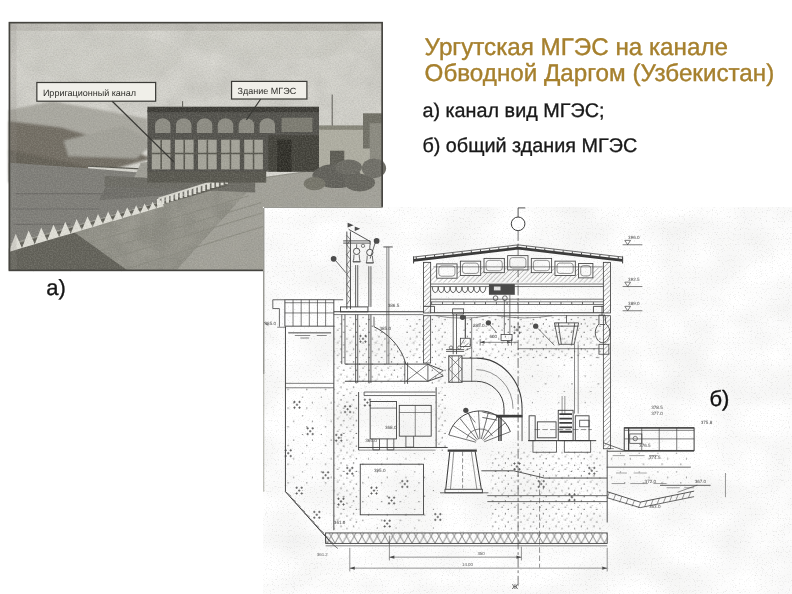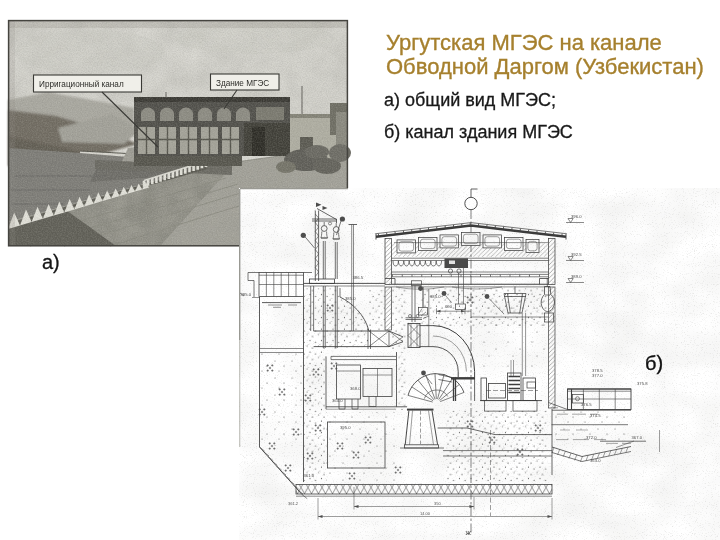--- a/index.html
+++ b/index.html
@@ -510,19 +510,19 @@
 <circle cx="487" cy="296.5" r="2.4" fill="#4a4a4a" stroke="none"></circle>
       <path d="M489,298.5 L504,314" stroke-width="0.6"></path>
 </g>
 
 <rect x="239" y="188" width="481" height="352" filter="url(#smudge)" opacity="0.34"></rect>
 <rect x="239" y="188" width="481" height="352" filter="url(#scan)" opacity="0.62"></rect>
 </svg>
 
 <div class="abs" style="left:386px;top:31.3px;font-size:22px;line-height:23.8px;color:#a6802e;-webkit-text-stroke:0.35px #a6802e">Ургутская МГЭС на канале<br>Обводной Даргом (Узбекистан)</div>
 
-<div class="abs" style="left:384px;top:90.9px;font-size:18px;line-height:18px;color:#191919;-webkit-text-stroke:0.3px #191919">а) общий вид МГЭС;</div>
-
-<div class="abs" style="left:384px;top:123px;font-size:18px;line-height:18px;color:#191919;-webkit-text-stroke:0.3px #191919">б) канал здания МГЭС</div>
+<div class="abs" style="left:384px;top:90.9px;font-size:18px;line-height:18px;color:#191919;-webkit-text-stroke:0.3px #191919">а) канал вид МГЭС;</div>
+
+<div class="abs" style="left:384px;top:123px;font-size:18px;line-height:18px;color:#191919;-webkit-text-stroke:0.3px #191919">б) общий здания МГЭС</div>
 
 <div class="abs" style="left:42px;top:252.4px;font-size:20px;line-height:20px;color:#161616;-webkit-text-stroke:0.3px #161616">а)</div>
 
 <div class="abs" style="left:645px;top:353px;font-size:20px;line-height:20px;color:#111;-webkit-text-stroke:0.35px #111">б)</div>
 
 </body></html>

